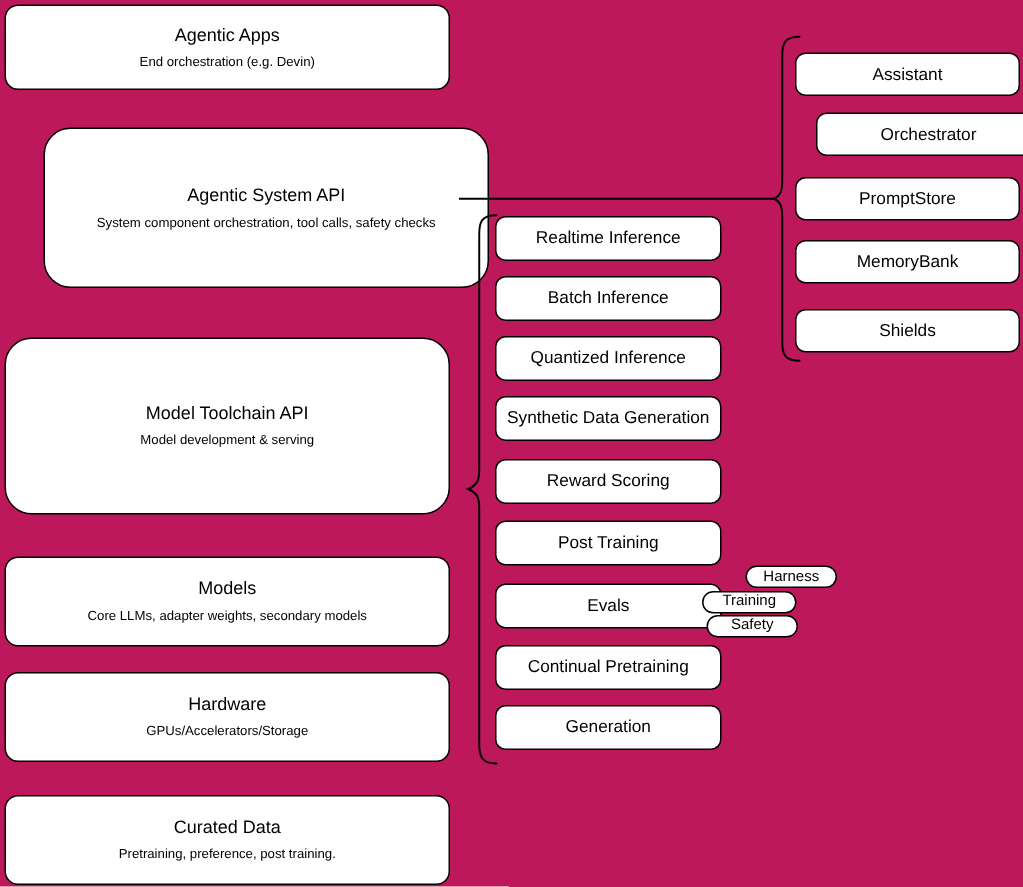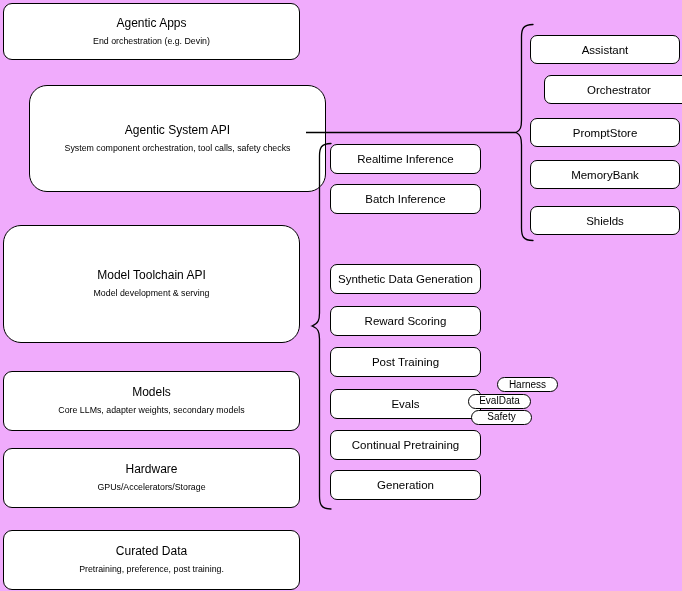--- a/index.html
+++ b/index.html
@@ -6,21 +6,21 @@
     margin: 0;
     padding: 0;
     background: #ffffff;
     font-family: "Liberation Sans", sans-serif;
     color: #000000;
   }
   .canvas {
     position: relative;
     width: 682px;
     height: 591px;
-    background: #f0abfc;
+    background: #be185d;
     overflow: hidden;
   }
   .node {
     position: absolute;
     box-sizing: border-box;
     border: 1.3px solid #000000;
     background: #ffffff;
     display: flex;
     align-items: center;
     justify-content: center;
@@ -117,20 +117,23 @@
     <div class="stack-title">Curated Data</div>
     <div class="stack-sub">Pretraining, preference, post training.</div>
   </div>
 
   <div class="node mid-node" style="top:144px;">
     <span>Realtime Inference</span>
   </div>
   <div class="node mid-node" style="top:184px;">
     <span>Batch Inference</span>
   </div>
+  <div class="node mid-node" style="top:224px;">
+    <span>Quantized Inference</span>
+  </div>
   <div class="node mid-node" style="top:264px;">
     <span>Synthetic Data Generation</span>
   </div>
   <div class="node mid-node" style="top:306px;">
     <span>Reward Scoring</span>
   </div>
   <div class="node mid-node" style="top:347px;">
     <span>Post Training</span>
   </div>
   <div class="node mid-node" style="top:389px;">
@@ -140,21 +143,21 @@
     <span>Continual Pretraining</span>
   </div>
   <div class="node mid-node" style="top:470px;">
     <span>Generation</span>
   </div>
 
   <div class="pill" style="left:497px; top:377px; width:61px;">
     <span>Harness</span>
   </div>
   <div class="pill" style="left:468px; top:393.5px; width:63px;">
-    <span>EvalData</span>
+    <span>Training</span>
   </div>
   <div class="pill" style="left:471px; top:409.5px; width:61px;">
     <span>Safety</span>
   </div>
 
   <div class="node right-node" style="top:35px;">
     <span>Assistant</span>
   </div>
   <div class="node right-node" style="top:75px;margin-left:14px;">
     <span>Orchestrator</span>

